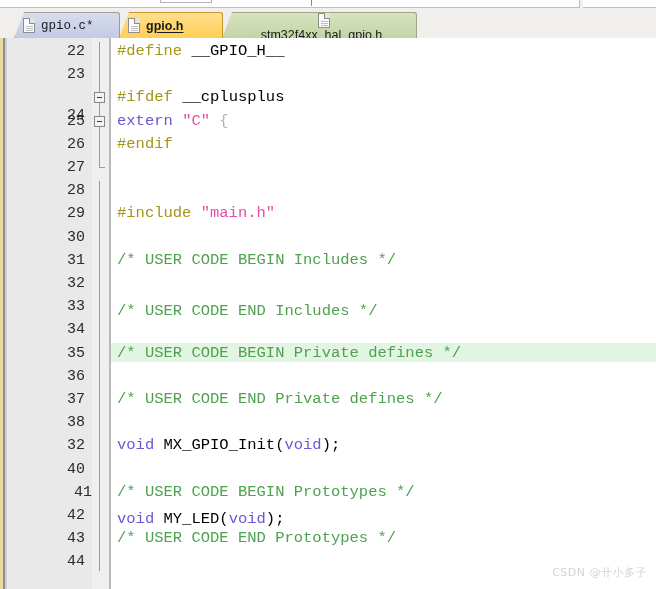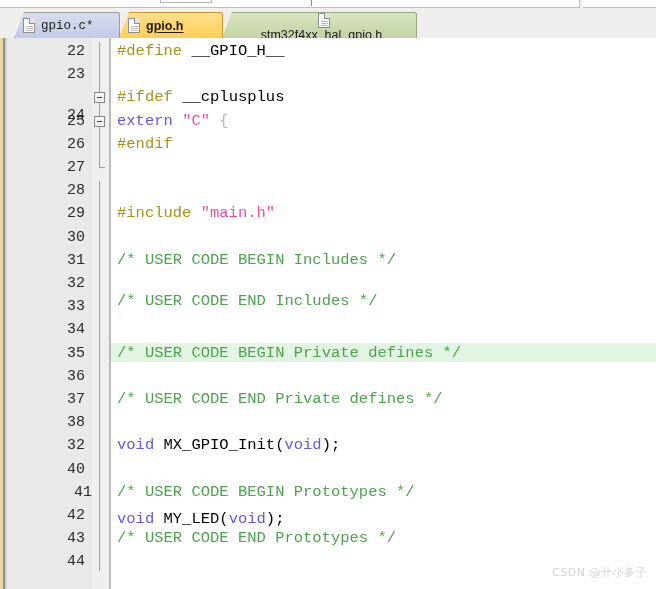--- a/index.html
+++ b/index.html
@@ -338,21 +338,21 @@
       <div class="code-line" style="top: 4px;"><span class="t-pre">#define </span><span class="t-plain">__GPIO_H__</span></div>
       <div class="code-line" style="top: 27.2px;"></div>
       <div class="code-line" style="top: 50.4px;"><span class="t-pre">#ifdef </span><span class="t-plain">__cplusplus</span></div>
       <div class="code-line" style="top: 73.6px;"><span class="t-kw">extern </span><span class="t-str">"C"</span><span class="t-brace"> {</span></div>
       <div class="code-line" style="top: 96.8px;"><span class="t-pre">#endif</span></div>
       <div class="code-line" style="top: 120px;"></div>
       <div class="code-line" style="top: 166.4px;"><span class="t-pre">#include </span><span class="t-str">"main.h"</span></div>
       <div class="code-line" style="top: 189.6px;"></div>
       <div class="code-line" style="top: 212.8px;"><span class="t-cmt">/* USER CODE BEGIN Includes */</span></div>
       <div class="code-line" style="top: 236px;"></div>
-      <div class="code-line" style="top: 254px;"><span class="t-cmt">/* USER CODE END Includes */</span></div>
+      <div class="code-line" style="top: 264px;"><span class="t-cmt">/* USER CODE END Includes */</span></div>
       <div class="code-line" style="top: 282.4px;"></div>
       <div class="hl-row" style="top: 304.6px;"></div>
       <div class="code-line" style="top: 305.6px;"><span class="t-cmt">/* USER CODE BEGIN Private defines */</span></div>
       <div class="code-line" style="top: 328.8px;"></div>
       <div class="code-line" style="top: 352px;"><span class="t-cmt">/* USER CODE END Private defines */</span></div>
       <div class="code-line" style="top: 375.2px;"></div>
       <div class="code-line" style="top: 398.4px;"><span class="t-kw">void </span><span class="t-plain">MX_GPIO_Init</span><span class="t-punc">(</span><span class="t-kw">void</span><span class="t-punc">);</span></div>
       <div class="code-line" style="top: 421.6px;"></div>
       <div class="code-line" style="top: 444.8px;"><span class="t-cmt">/* USER CODE BEGIN Prototypes */</span></div>
       <div class="code-line" style="top: 472px;"><span class="t-kw">void </span><span class="t-plain">MY_LED</span><span class="t-punc">(</span><span class="t-kw">void</span><span class="t-punc">);</span></div>

